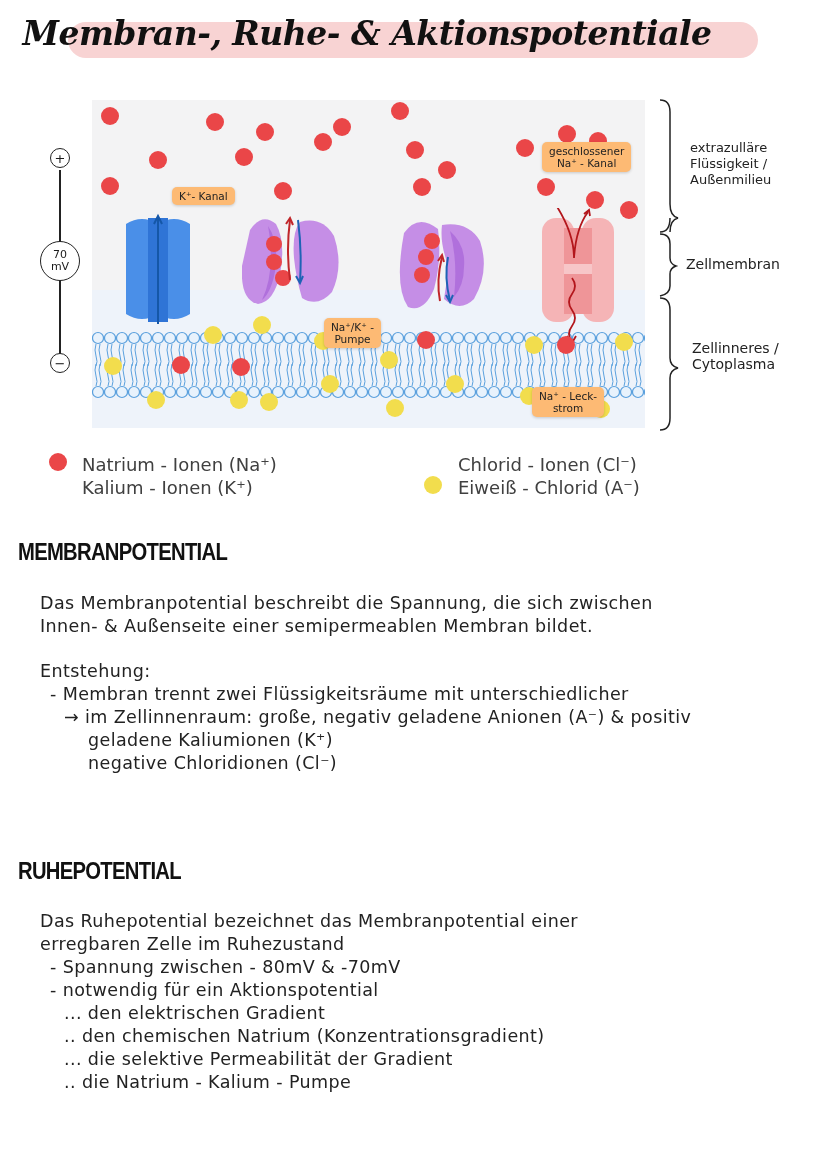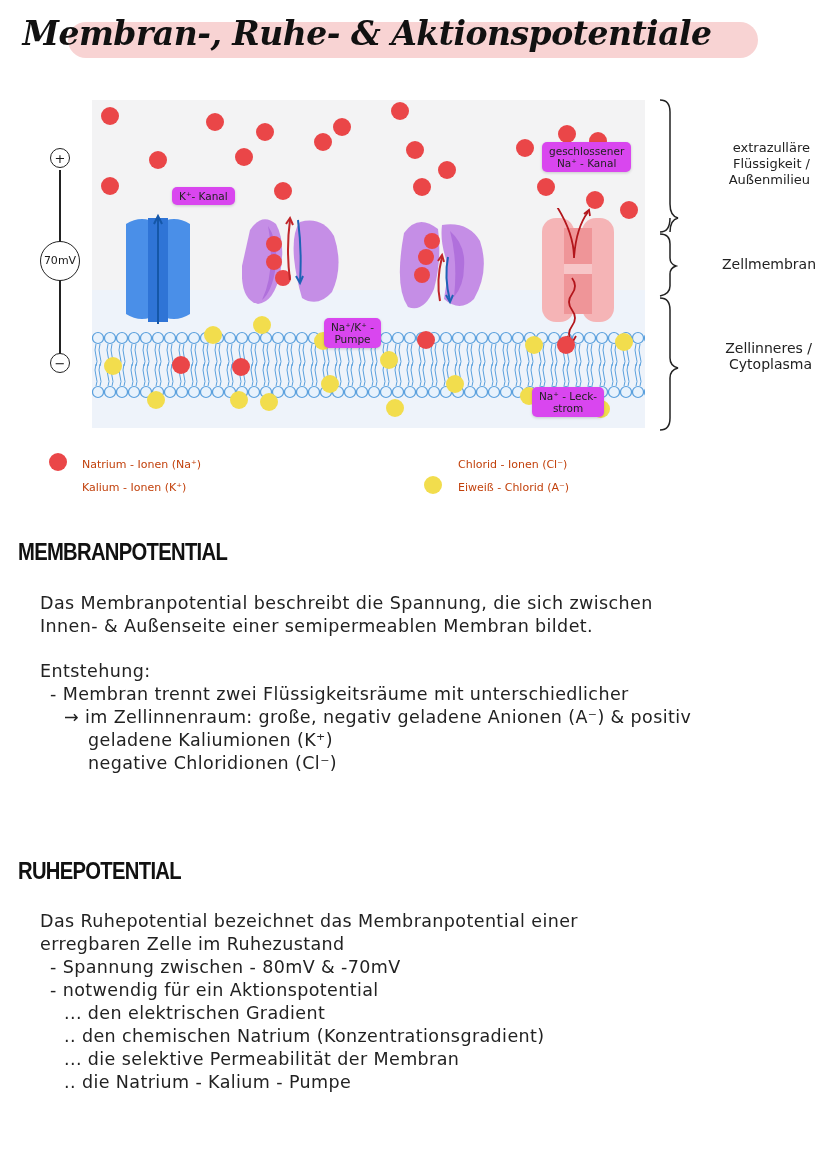--- a/index.html
+++ b/index.html
@@ -11,32 +11,32 @@
 
   .diagram { position: absolute; left: 92px; top: 100px; width: 553px; height: 328px; background: #f3f3f4; }
   .diagram .inner { position: absolute; left: 0; top: 190px; width: 553px; height: 138px; background: #eef3fa; }
 
   .membrane { position: absolute; left: 0; top: 230px; width: 553px; height: 70px; }
 
   .ion { position: absolute; width: 18px; height: 18px; border-radius: 50%; }
   .ion.na { background: #ea4648; }
   .ion.cl { background: #f2dd4d; }
 
-  .label-box { position: absolute; background: #d946ef; border-radius: 5px; box-shadow: 0 1px 3px rgba(0,0,0,0.18); font-size: 10.5px; line-height: 12px; text-align: center; padding: 3px 7px; color: #222; white-space: nowrap; }
+  .label-box { position: absolute; background: #fdba74; border-radius: 5px; box-shadow: 0 1px 3px rgba(0,0,0,0.18); font-size: 10.5px; line-height: 12px; text-align: center; padding: 3px 7px; color: #222; white-space: nowrap; }
 
   .voltmeter { position: absolute; left: 40px; top: 140px; width: 40px; height: 240px; }
   .vm-line { position: absolute; left: 19px; top: 30px; width: 1.5px; height: 200px; background: #222; }
   .vm-circle { position: absolute; border: 1.5px solid #222; border-radius: 50%; background: #fff; display: flex; align-items: center; justify-content: center; font-size: 13px; }
   .vm-plus { left: 10px; top: 8px; width: 20px; height: 20px; }
   .vm-minus { left: 10px; top: 213px; width: 20px; height: 20px; }
-  .vm-value { left: 0; top: 101px; width: 40px; height: 40px; font-size: 11px; line-height: 12px; text-align: center; }
-
-  .bracket-label { position: absolute; font-size: 13px; line-height: 16px; text-align: right; color: #222; }
-
-  .legend { position: absolute; font-size: 11px; line-height: 23px; color: #c2410c; }
+  .vm-value { left: 0; top: 101px; width: 40px; height: 40px; font-size: 11px; line-height: 12px; text-align: center; flex-direction: column; }
+
+  .bracket-label { position: absolute; font-size: 13px; line-height: 16px; text-align: left; color: #222; }
+
+  .legend { position: absolute; font-size: 18px; line-height: 23px; color: #404040; }
   .legend-dot { position: absolute; width: 18px; height: 18px; border-radius: 50%; }
 
   .section-heading { position: absolute; left: 18px; font-family: "Liberation Sans", sans-serif; font-weight: bold; font-size: 23px; letter-spacing: -0.8px; color: #111; transform: scaleX(0.88); transform-origin: left; }
   .para { position: absolute; left: 40px; width: 780px; font-size: 17.5px; line-height: 23px; color: #222; letter-spacing: 0.4px; }
   .line { white-space: nowrap; }
 </style>
 </head>
 <body>
 
 <div class="title-wrap"></div>
@@ -211,15 +211,15 @@
 </div>
 
 <div class="section-heading" style="top:858px;">RUHEPOTENTIAL</div>
 <div class="para" style="top:910px;">
   <div class="line">Das Ruhepotential bezeichnet das Membranpotential einer</div>
   <div class="line">erregbaren Zelle im Ruhezustand</div>
   <div class="line" style="padding-left:10px;">- Spannung zwischen  - 80mV &amp; -70mV</div>
   <div class="line" style="padding-left:10px;">- notwendig für ein Aktionspotential</div>
   <div class="line" style="padding-left:24px;">... den elektrischen Gradient</div>
   <div class="line" style="padding-left:24px;">.. den chemischen Natrium (Konzentrationsgradient)</div>
-  <div class="line" style="padding-left:24px;">... die selektive Permeabilität der Membran</div>
+  <div class="line" style="padding-left:24px;">... die selektive Permeabilität der Gradient</div>
   <div class="line" style="padding-left:24px;">.. die Natrium - Kalium - Pumpe</div>
 </div>
 
 </body></html>

